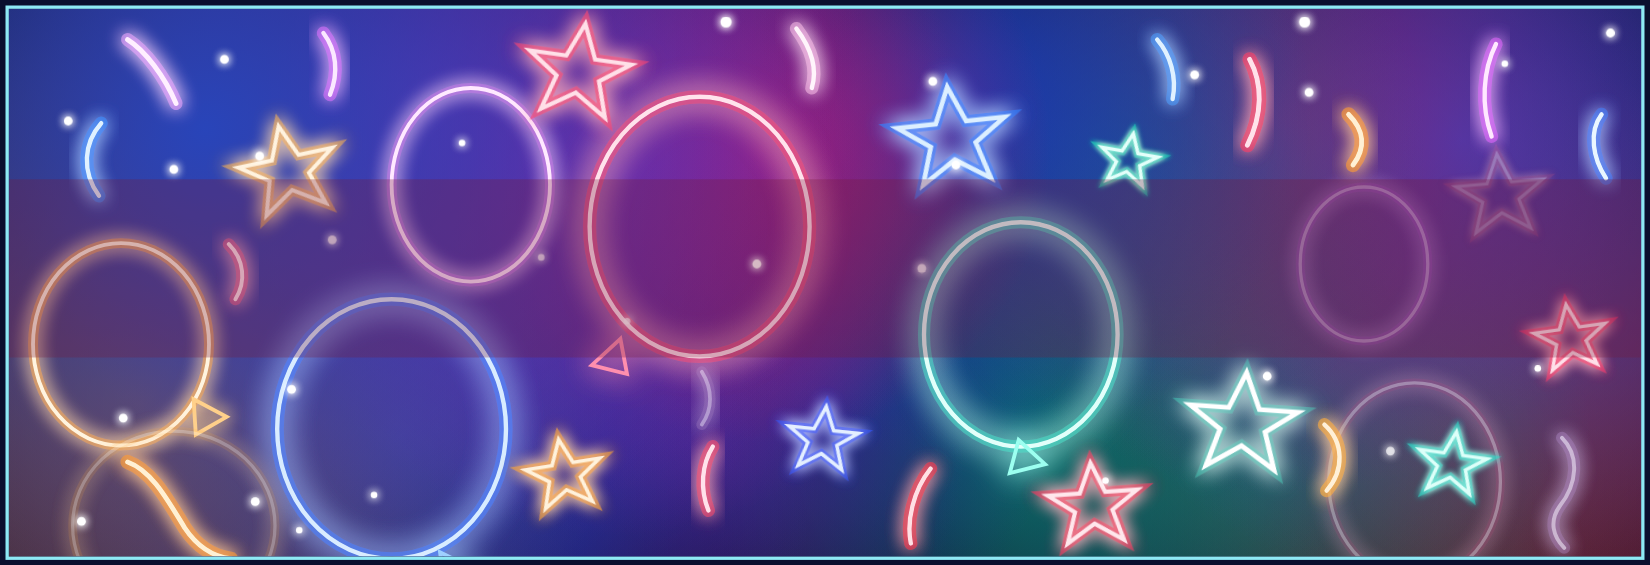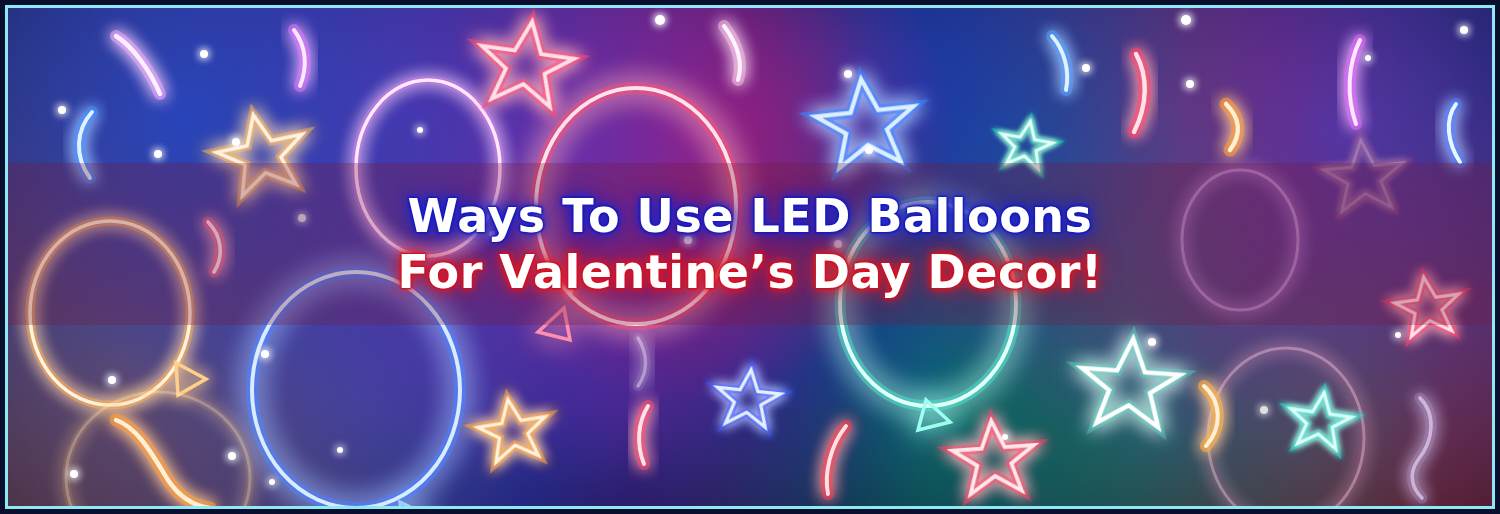--- a/index.html
+++ b/index.html
@@ -320,22 +320,18 @@
           <circle cx="562" cy="284" r="3" opacity=".7"></circle>
         <circle cx="1256" cy="402" r="4" opacity=".7"></circle>
         <circle cx="830" cy="236" r="4" opacity=".7"></circle>
         <circle cx="196" cy="46" r="4"></circle>   
           <circle cx="1078" cy="60" r="4"></circle>
       </g>
     </svg>
 
     <div class="title-band"></div>
 
-    <div class="headline">
-      <div class="line1">Ways To Use LED Balloons</div>
-      <div class="line2">For Valentine’s Day Decor!</div>
-    </div>
 
   </div>
 
   <div class="frame-cyan"></div>
   <div class="frame-outer"></div>
 </div>
 
 </body></html>

